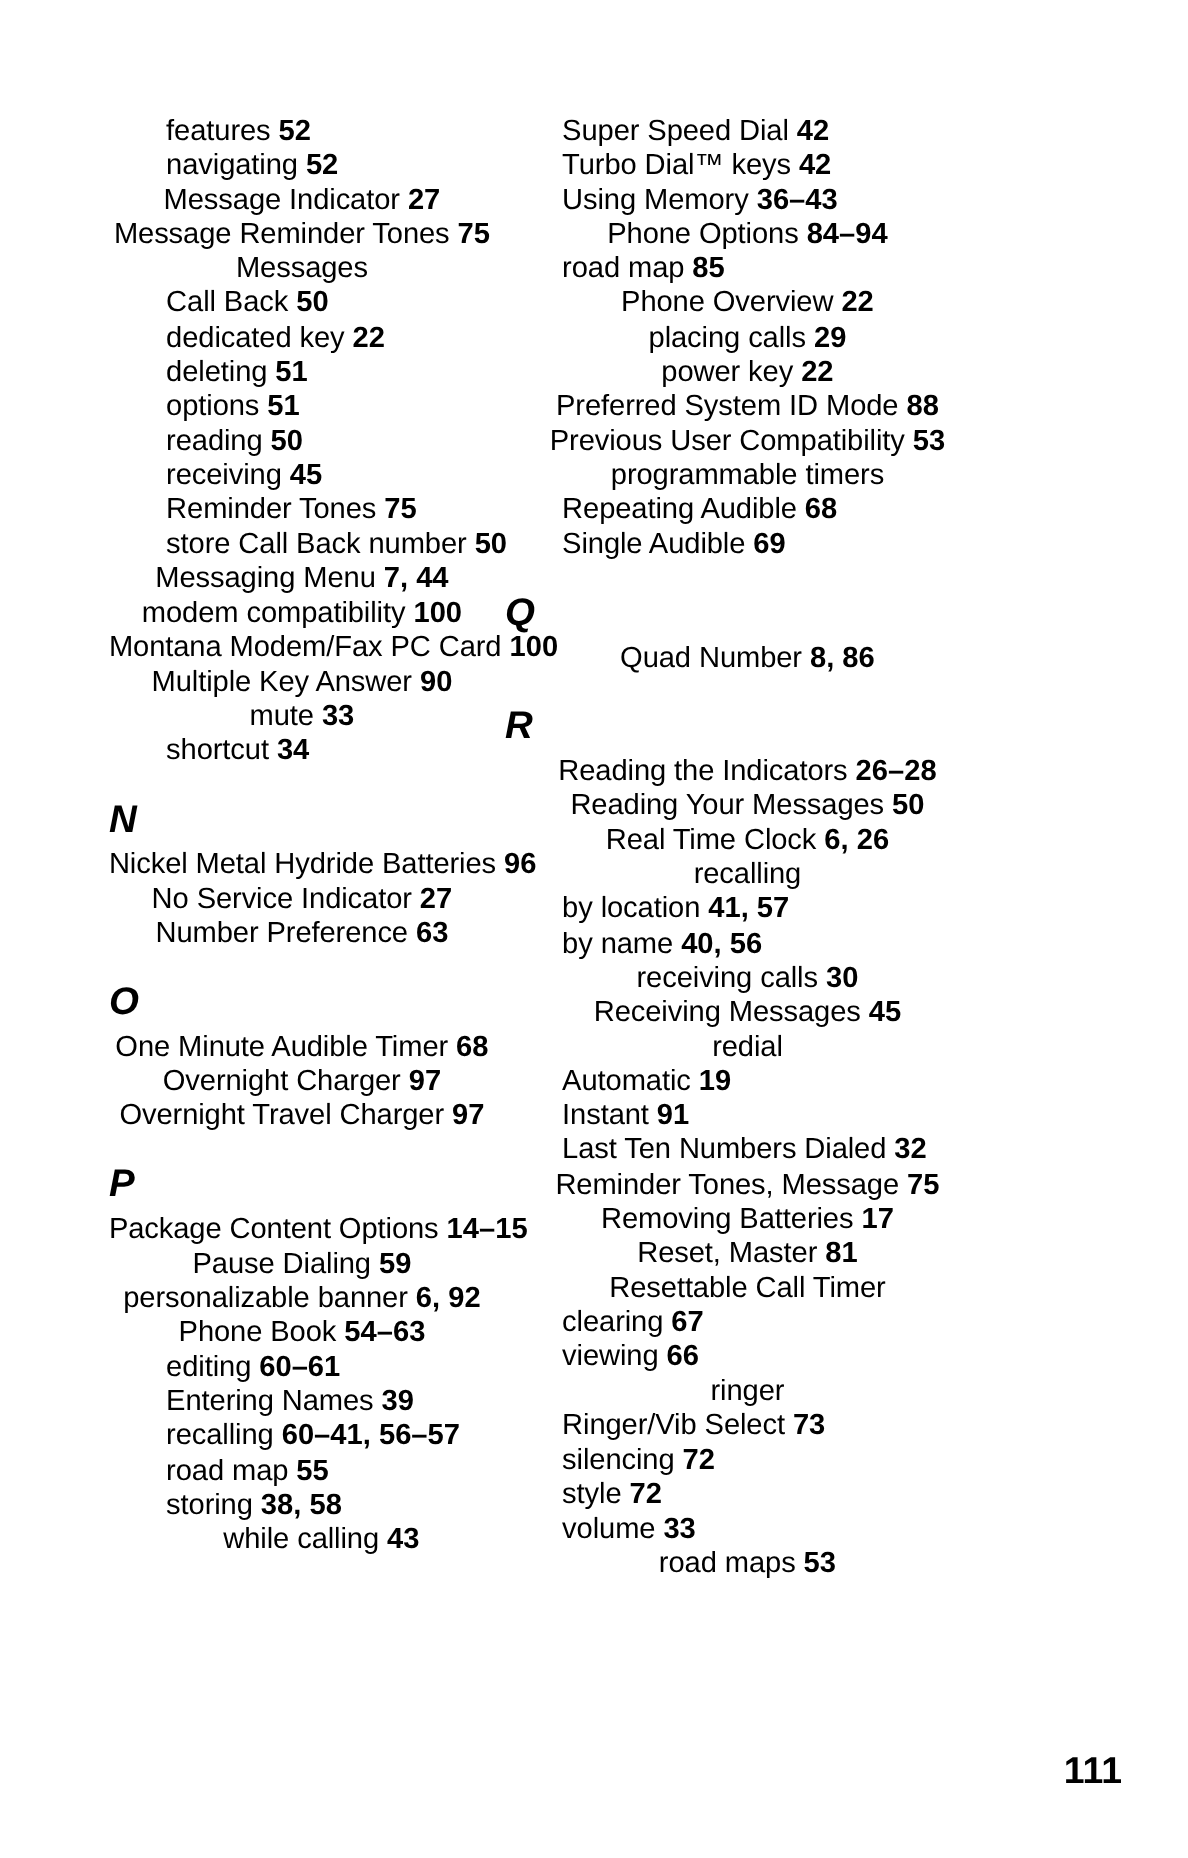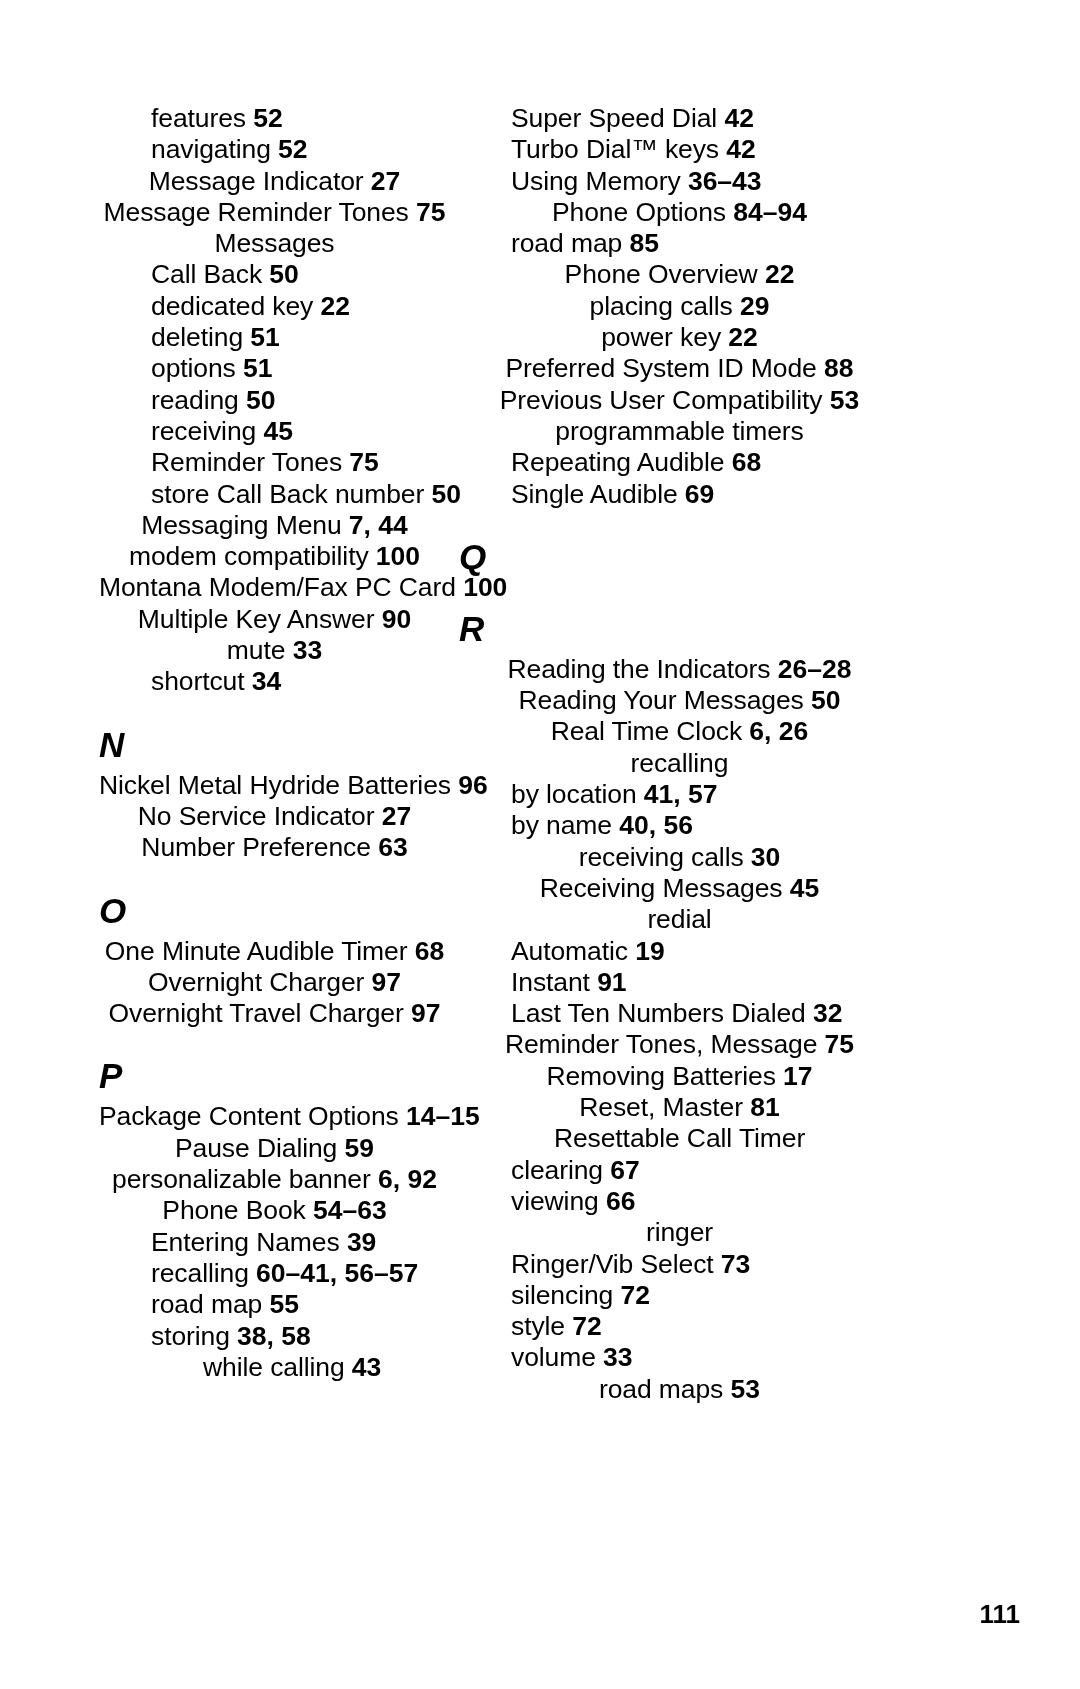--- a/index.html
+++ b/index.html
@@ -56,21 +56,21 @@
     font-style: italic;
     padding-top: 28px;
     padding-bottom: 6px;
     letter-spacing: 0px;
   }
 
   .folio {
     position: absolute;
     right: 60px;
     bottom: 59px;
-    font-size: 26px;
+    font-size: 34px;
     font-weight: 700;
     letter-spacing: 0px;
   }
 </style>
 </head>
 <body>
 
 <div class="page">
   <div class="columns">
     <div class="column left">
@@ -99,20 +99,21 @@
         <div class="entry lvl0"><span class="label">Number Preference</span> <span class="pages">63</span></div>
         <div class="section-letter">O</div>
         <div class="entry lvl0"><span class="label">One Minute Audible Timer</span> <span class="pages">68</span></div>
         <div class="entry lvl0"><span class="label">Overnight Charger</span> <span class="pages">97</span></div>
         <div class="entry lvl0"><span class="label">Overnight Travel Charger</span> <span class="pages">97</span></div>
         <div class="section-letter">P</div>
         <div class="entry lvl0"><span class="label">Package Content Options</span> <span class="pages">14–15</span></div>
         <div class="entry lvl0"><span class="label">Pause Dialing</span> <span class="pages">59</span></div>
         <div class="entry lvl0"><span class="label">personalizable banner</span> <span class="pages">6, 92</span></div>
         <div class="entry lvl0"><span class="label">Phone Book</span> <span class="pages">54–63</span></div>
+        <div class="entry lvl1"><span class="label">editing</span> <span class="pages">60–61</span></div>
         <div class="entry lvl1"><span class="label">Entering Names</span> <span class="pages">39</span></div>
         <div class="entry lvl1"><span class="label">recalling</span> <span class="pages">60–41, 56–57</span></div>
         <div class="entry lvl1"><span class="label">road map</span> <span class="pages">55</span></div>
         <div class="entry lvl1"><span class="label">storing</span> <span class="pages">38, 58</span></div>
         <div class="entry lvl2"><span class="label">while calling</span> <span class="pages">43</span></div>
       </div>
     <div class="column right">
         <div class="entry lvl1"><span class="label">Super Speed Dial</span> <span class="pages">42</span></div>
         <div class="entry lvl1"><span class="label">Turbo Dial™ keys</span> <span class="pages">42</span></div>
         <div class="entry lvl1"><span class="label">Using Memory</span> <span class="pages">36–43</span></div>
@@ -120,20 +121,21 @@
         <div class="entry lvl1"><span class="label">road map</span> <span class="pages">85</span></div>
         <div class="entry lvl0"><span class="label">Phone Overview</span> <span class="pages">22</span></div>
         <div class="entry lvl0"><span class="label">placing calls</span> <span class="pages">29</span></div>
         <div class="entry lvl0"><span class="label">power key</span> <span class="pages">22</span></div>
         <div class="entry lvl0"><span class="label">Preferred System ID Mode</span> <span class="pages">88</span></div>
         <div class="entry lvl0"><span class="label">Previous User Compatibility</span> <span class="pages">53</span></div>
         <div class="entry lvl0"><span class="label">programmable timers</span></div>
         <div class="entry lvl1"><span class="label">Repeating Audible</span> <span class="pages">68</span></div>
         <div class="entry lvl1"><span class="label">Single Audible</span> <span class="pages">69</span></div>
         <div class="section-letter">Q</div>
+        <div class="entry lvl0"><span class="label">Quad Number</span> <span class="pages">8, 86</span></div>
         <div class="section-letter">R</div>
         <div class="entry lvl0"><span class="label">Reading the Indicators</span> <span class="pages">26–28</span></div>
         <div class="entry lvl0"><span class="label">Reading Your Messages</span> <span class="pages">50</span></div>
         <div class="entry lvl0"><span class="label">Real Time Clock</span> <span class="pages">6, 26</span></div>
         <div class="entry lvl0"><span class="label">recalling</span></div>
         <div class="entry lvl1"><span class="label">by location</span> <span class="pages">41, 57</span></div>
         <div class="entry lvl1"><span class="label">by name</span> <span class="pages">40, 56</span></div>
         <div class="entry lvl0"><span class="label">receiving calls</span> <span class="pages">30</span></div>
         <div class="entry lvl0"><span class="label">Receiving Messages</span> <span class="pages">45</span></div>
         <div class="entry lvl0"><span class="label">redial</span></div>

